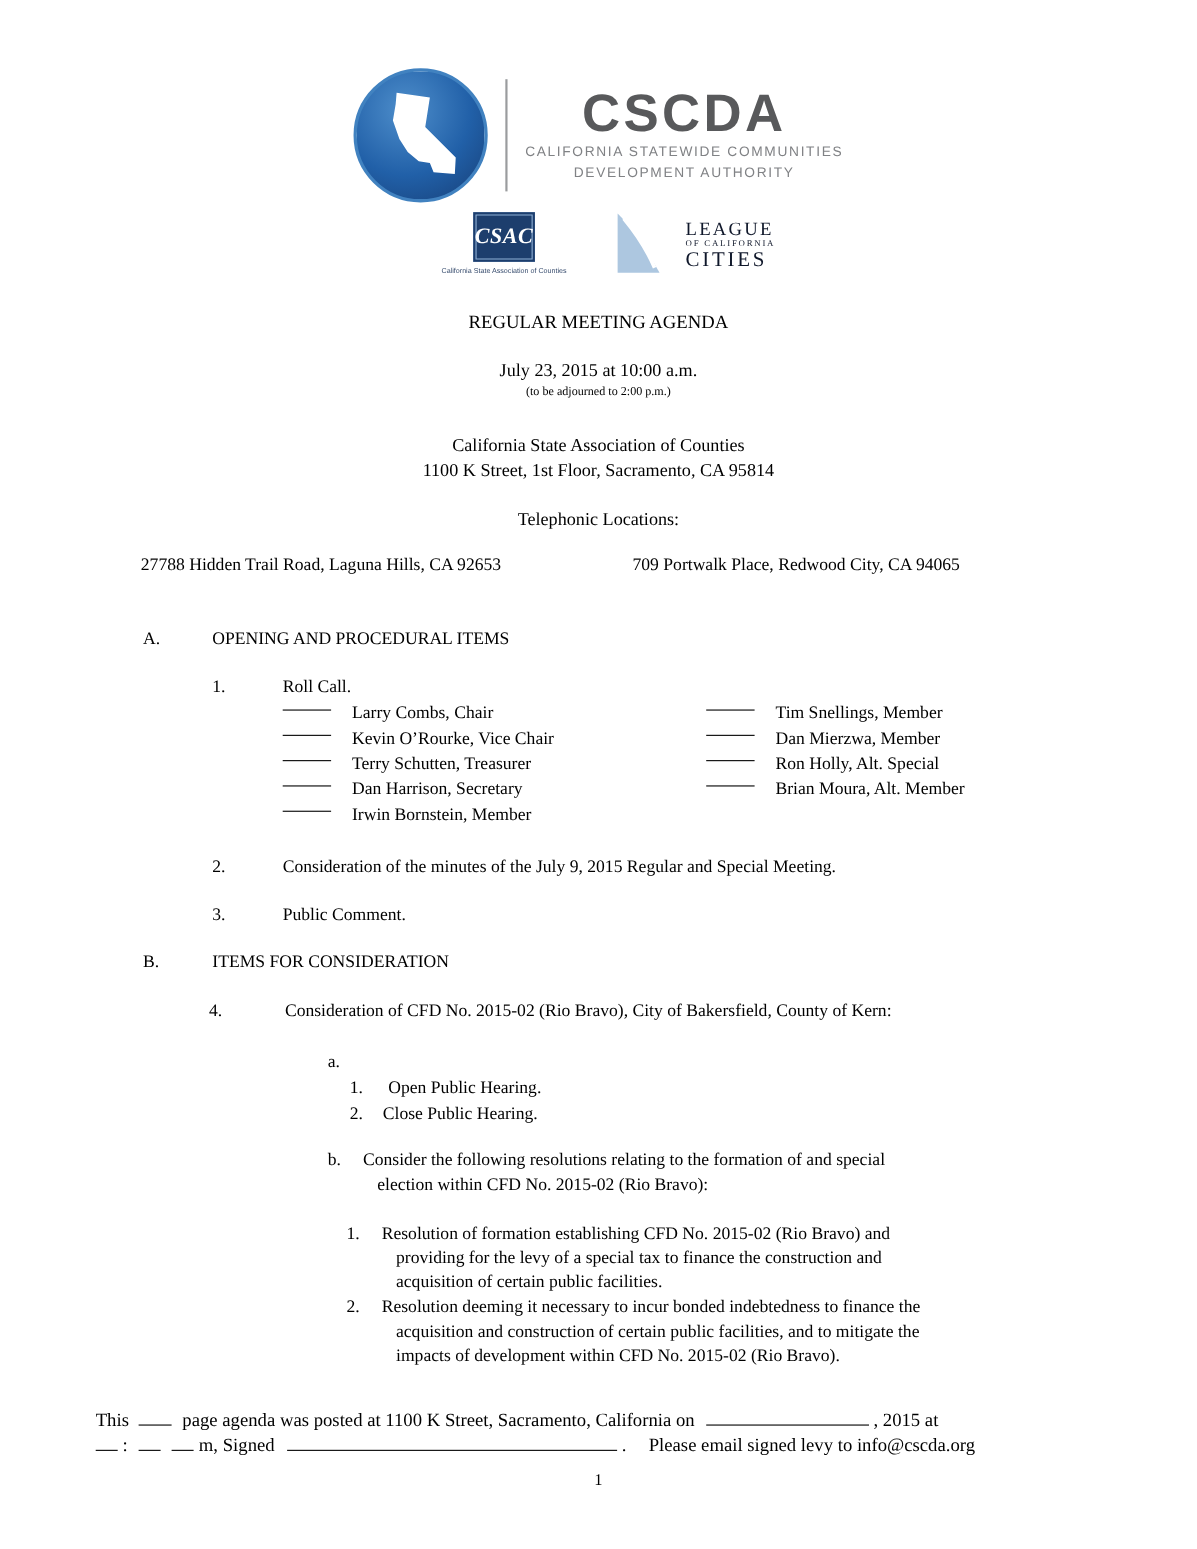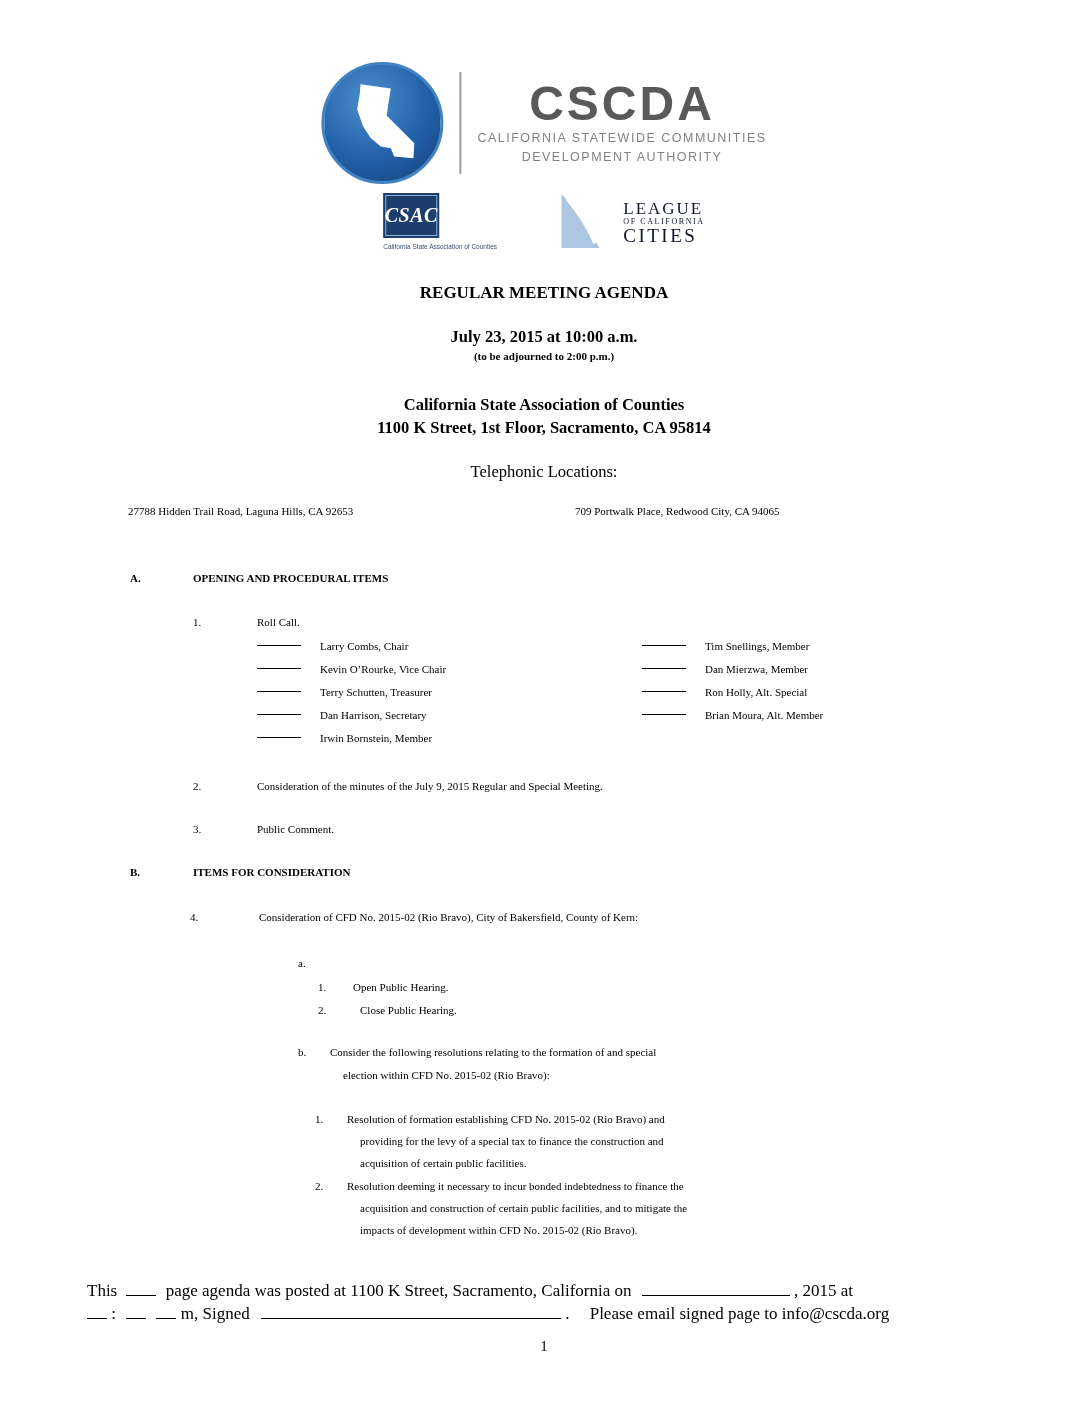--- a/index.html
+++ b/index.html
@@ -19,46 +19,46 @@
   .logo-divider { width:2px; height:102px; background:#9a9c9e; }
   .logo-text { display:flex; flex-direction:column; align-items:center; }
   .logo-acronym { font-family:"Liberation Sans", sans-serif; font-weight:bold;
     font-size:48px; line-height:1; color:#58595b; letter-spacing:3px; }
   .logo-tagline { font-family:"Liberation Sans", sans-serif; font-size:12.5px;
     color:#808285; letter-spacing:1.5px; line-height:17px; margin-top:2px; white-space:nowrap; }
 
   
   .partners { position:absolute; top:193px; left:50%; transform:translateX(-50%);
     display:flex; align-items:flex-start; gap:26px; }
-  .csac { display:flex; flex-direction:column; width:150px; }
+  .csac { display:flex; flex-direction:column; align-items:center; width:150px; }
   .csac-box { width:56px; height:45px; background:#1d3e6d;
     box-shadow: inset 0 0 0 2px #1d3e6d, inset 0 0 0 3px #8fb0d6;
     color:#fff; font-family:"Liberation Serif", serif; font-style:italic; font-weight:bold;
     font-size:20px; display:flex; align-items:center; justify-content:center; letter-spacing:0.5px; }
   .csac-caption { font-family:"Liberation Sans", sans-serif; font-size:6.5px;
     color:#3a4f70; margin-top:5px; white-space:nowrap; }
   .league { display:flex; align-items:center; gap:8px; }
   .league-sail svg { width:56px; height:56px; }
   .league-text { font-family:"Liberation Serif", serif; color:#0f172a; line-height:1.05; }
   .league-l1 { font-size:17px; letter-spacing:2px; }
   .league-l2 { font-size:8px;  letter-spacing:1.6px; }
   .league-l3 { font-size:19px; letter-spacing:2.5px; }
 
   
   .cline { position:absolute; left:0; width:100%; text-align:center; white-space:nowrap; }
-  .bold { font-weight:bold; }
+  .bold { font-weight:normal; }
   .t-title   { top:283px; font-size:17px; }
   .t-date1   { top:327px; font-size:16.5px; }
   .t-date2   { top:350px; font-size:11px; }
   .t-venue1  { top:395px; font-size:16.5px; }
   .t-venue2  { top:418px; font-size:16.5px; }
   .t-tele    { top:462px; font-size:16.5px; }
 
   
-  .atom { position:absolute; white-space:nowrap; font-size:11px; }
+  .atom { position:absolute; white-space:nowrap; font-size:16px; }
   .blank { position:absolute; border-bottom:1.5px solid #000; height:17px; }
   .iblank { display:inline-block; border-bottom:1.5px solid #000; height:14px; vertical-align:baseline; }
 
   
   .footer-line { position:absolute; left:87px; font-size:17px; white-space:nowrap; }
   .fl1 { top:1281px; }
   .fl2 { top:1304px; }
   .pageno { position:absolute; top:1338px; left:0; width:100%; text-align:center; font-size:15px; }
 </style>
 </head>
@@ -147,21 +147,21 @@
   <span class="atom bold" style="left:193px; top:866px;">ITEMS FOR CONSIDERATION</span>
 
   <span class="atom" style="left:190px; top:911px;">4.</span>
   <span class="atom" style="left:259px; top:911px;">Consideration of CFD No. 2015-02 (Rio Bravo), City of Bakersfield, County of Kern:</span>
 
   <span class="atom" style="left:298px; top:957px;">a.</span>
 
   <span class="atom" style="left:318px; top:981px;">1.</span>
   <span class="atom" style="left:353px; top:981px;">Open Public Hearing.</span>
   <span class="atom" style="left:318px; top:1004px;">2.</span>
-  <span class="atom" style="left:360px; top:1004px;text-align:right;">Close Public Hearing.</span>
+  <span class="atom" style="left:348px; top:1004px;text-align:right;">Close Public Hearing.</span>
 
   <span class="atom" style="left:298px; top:1046px;">b.</span>
   <span class="atom" style="left:330px; top:1046px;">Consider the following resolutions relating to the formation of and special</span>
   <span class="atom" style="left:343px; top:1069px;">election within CFD No. 2015-02 (Rio Bravo):</span>
 
   <span class="atom" style="left:315px; top:1113px;">1.</span>
   <span class="atom" style="left:347px; top:1113px;">Resolution of formation establishing CFD No. 2015-02 (Rio Bravo) and</span>
   <span class="atom" style="left:360px; top:1135px;">providing for the levy of a special tax to finance the construction and</span>
   <span class="atom" style="left:360px; top:1157px;">acquisition of certain public facilities.</span>
 
@@ -178,18 +178,18 @@
     <span>, 2015 at</span>
   </div>
   <div class="footer-line fl2">
     <span class="iblank" style="width:20px;"></span>
     <span>:</span>
     <span class="iblank" style="width:20px; margin:0 6px;"></span>
     <span class="iblank" style="width:20px;"></span>
     <span>m, Signed</span>
     <span class="iblank" style="width:300px; margin-left:7px;"></span>
     <span>.</span>
-    <span style="margin-left:16px;">Please email signed page to info@cscda.org</span>
+    <span style="margin-left:16px;">Please email signed levy to info@cscda.org</span>
   </div>
 
   <div class="pageno">1</div>
 
 </div>
 
 </body></html>

